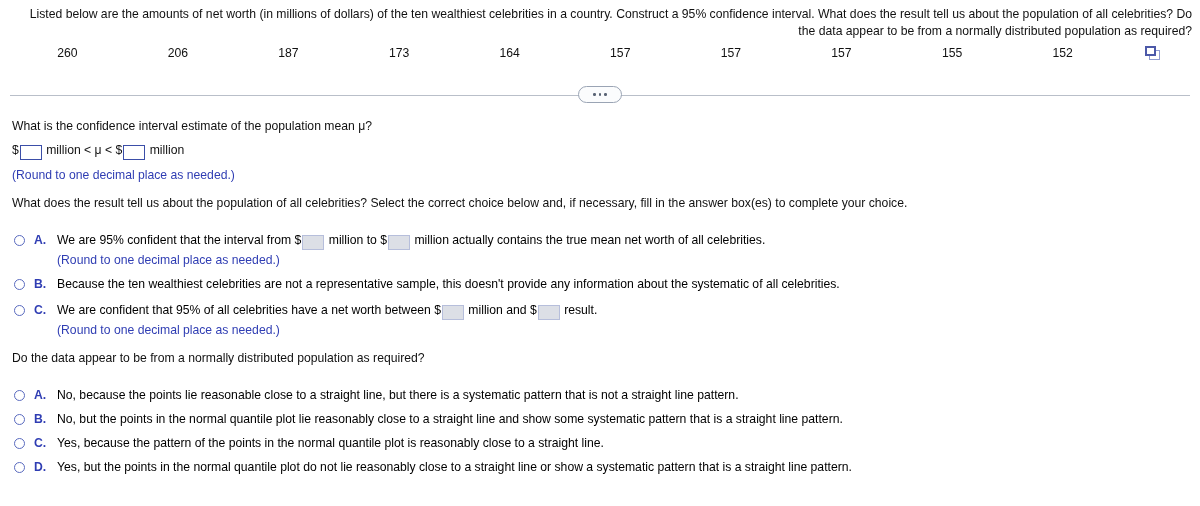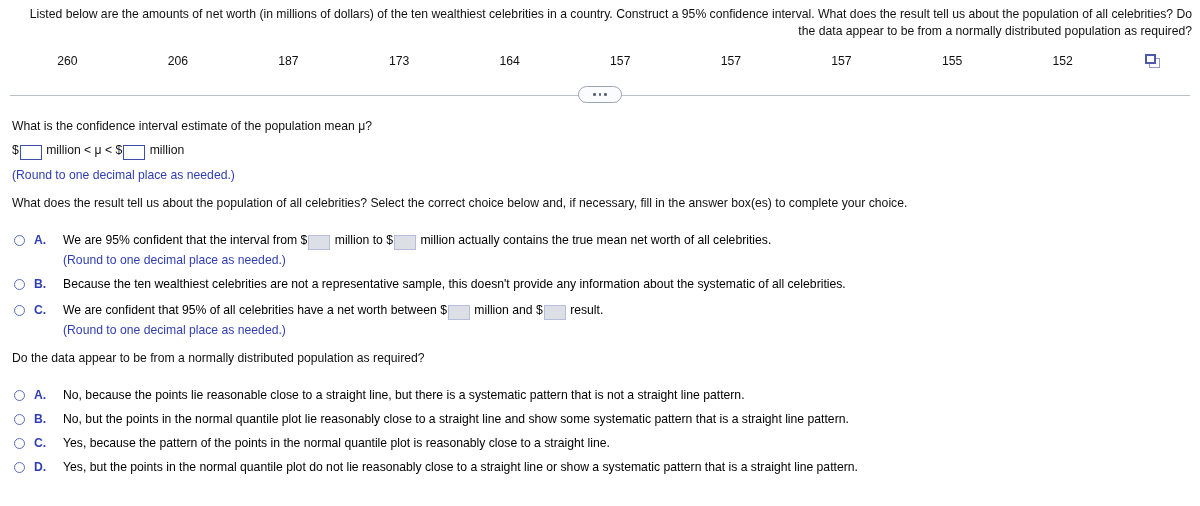--- a/index.html
+++ b/index.html
@@ -31,21 +31,21 @@
   }
 
   
   .data-row {
     position: absolute;
     left: 12px;
     top: 46px;
     width: 1176px;
     height: 22px;
     display: flex;
-    align-items: flex-end;
+    align-items: flex-start;
   }
   .data-cell {
     flex: 1 1 0;
     text-align: center;
     font-size: 12.2px;
     color: #111;
   }
   .copy-cell {
     flex: 0 0 70px;
     display: flex;
@@ -167,21 +167,21 @@
     cursor: pointer;
   }
   .opt-letter {
     flex: 0 0 auto;
     color: #2f3db3;
     font-weight: bold;
     margin-left: 9px;
     width: 16px;
   }
   .opt-body {
-    margin-left: 13px;
+    margin-left: 7px;
   }
   .opt-sub {
     color: #2f3db3;
   }
 </style>
 </head>
 <body>
 
 <div class="prompt">Listed below are the amounts of net worth (in millions of dollars) of the ten wealthiest celebrities in a country. Construct a 95% confidence interval. What does the result tell us about the population of all celebrities? Do the data appear to be from a normally distributed population as required?</div>
 

